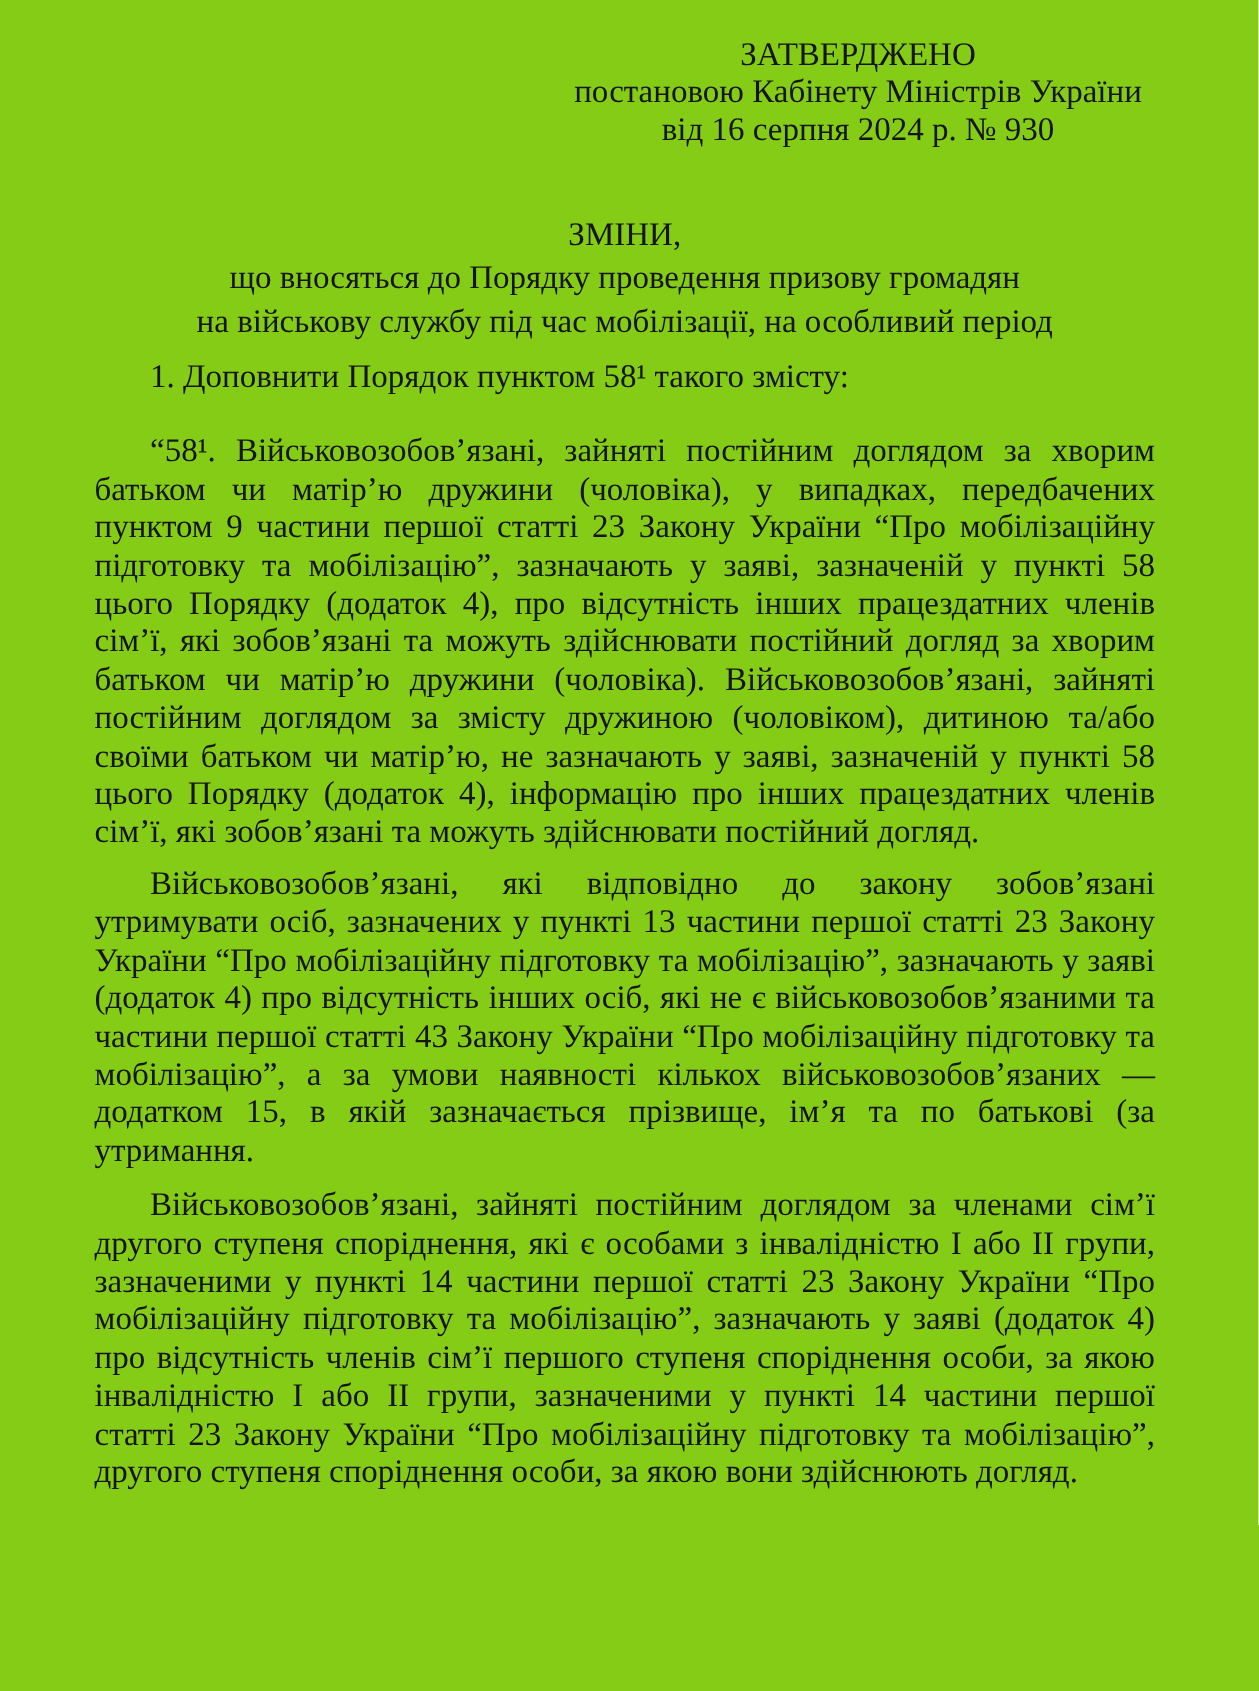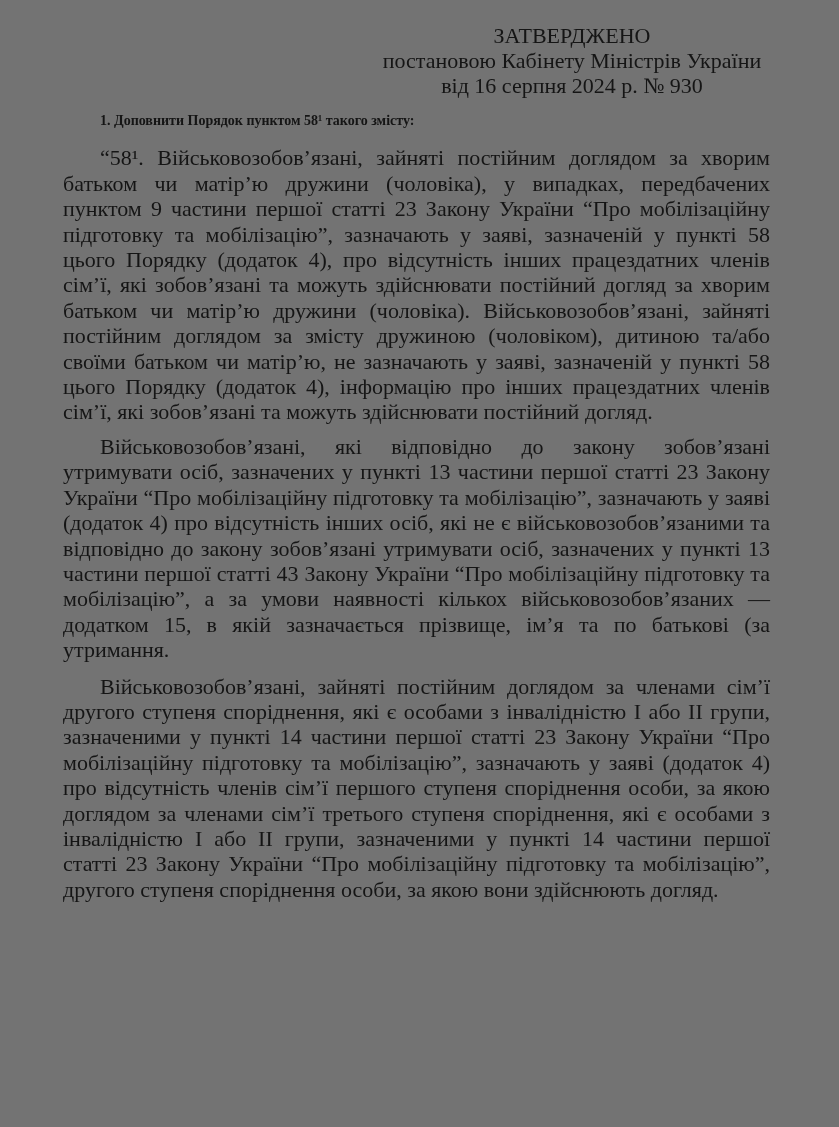--- a/index.html
+++ b/index.html
@@ -4,21 +4,21 @@
 <style>
   html, body {
     margin: 0;
     padding: 0;
     background: #ffffff;
   }
   .page {
     position: relative;
     width: 839px;
     height: 1127px;
-    background: #737373;
+    background: #84cc16;
     overflow: hidden;
     font-family: "Liberation Serif", "DejaVu Serif", serif;
     color: #151515;
     box-sizing: border-box;
     padding-top: 23px;
   }
   
   .approval {
     margin-left: 382px;
     width: 380px;
@@ -29,31 +29,30 @@
   
   .doc-title {
     margin: 43px 69px 0 63px;
     text-align: center;
     font-size: 22px;
     line-height: 29px;
   }
   .intro-line {
     margin: 10px 69px 0 63px;
     padding-left: 37px;
-    font-size: 14px;
+    font-size: 22px;
     line-height: 25.4px;
     text-align: left;
-    font-weight: bold;
   }
   .para {
     margin: 9px 69px 0 63px;
     font-size: 22px;
     line-height: 25.4px;
   }
-  .para.p1 { margin-top: 12px; }
+  .para.p1 { margin-top: 24px; }
   .para.p3 { margin-top: 11px; }
   .body-line {
     text-align: justify;
     text-align-last: justify;
     white-space: normal;
   }
   .body-line.first { padding-left: 37px; }
   .body-line.last { text-align-last: left; }
   .approval-line, .title-line { white-space: nowrap; }
 </style>
@@ -61,20 +60,25 @@
 <body>
 
 <div class="page">
 
   <div class="approval">
       <div class="approval-line first">ЗАТВЕРДЖЕНО</div>
       <div class="approval-line">постановою Кабінету Міністрів України</div>
       <div class="approval-line last">від 16 серпня 2024 р. № 930</div>
     </div>
 
+  <div class="doc-title">
+      <div class="title-line first">ЗМІНИ,</div>
+      <div class="title-line">що вносяться до Порядку проведення призову громадян</div>
+      <div class="title-line last">на військову службу під час мобілізації, на особливий період</div>
+    </div>
 
   <div class="intro-line">1. Доповнити Порядок пунктом 58¹ такого змісту:</div>
 
   <div class="para p1">
       <div class="body-line first">“58¹. Військовозобов’язані, зайняті постійним доглядом за хворим</div>
       <div class="body-line">батьком чи матір’ю дружини (чоловіка), у випадках, передбачених</div>
       <div class="body-line">пунктом 9 частини першої статті 23 Закону України “Про мобілізаційну</div>
       <div class="body-line">підготовку та мобілізацію”, зазначають у заяві, зазначеній у пункті 58</div>
       <div class="body-line">цього Порядку (додаток 4), про відсутність інших працездатних членів</div>
       <div class="body-line">сім’ї, які зобов’язані та можуть здійснювати постійний догляд за хворим</div>
@@ -83,32 +87,30 @@
       <div class="body-line">своїми батьком чи матір’ю, не зазначають у заяві, зазначеній у пункті 58</div>
       <div class="body-line">цього Порядку (додаток 4), інформацію про інших працездатних членів</div>
       <div class="body-line last">сім’ї, які зобов’язані та можуть здійснювати постійний догляд.</div>
     </div>
 
   <div class="para p2">
       <div class="body-line first">Військовозобов’язані, які відповідно до закону зобов’язані</div>
       <div class="body-line">утримувати осіб, зазначених у пункті 13 частини першої статті 23 Закону</div>
       <div class="body-line">України “Про мобілізаційну підготовку та мобілізацію”, зазначають у заяві</div>
       <div class="body-line">(додаток 4) про відсутність інших осіб, які не є військовозобов’язаними та</div>
-      <div class="body-line">відповідно до закону зобов’язані утримувати осіб, зазначених у пункті 13</div>
       <div class="body-line">частини першої статті 43 Закону України “Про мобілізаційну підготовку та</div>
       <div class="body-line">мобілізацію”, а за умови наявності кількох військовозобов’язаних —</div>
       <div class="body-line">додатком 15, в якій зазначається прізвище, ім’я та по батькові (за</div>
       <div class="body-line last">утримання.</div>
     </div>
 
   <div class="para p3">
       <div class="body-line first">Військовозобов’язані, зайняті постійним доглядом за членами сім’ї</div>
       <div class="body-line">другого ступеня споріднення, які є особами з інвалідністю І або ІІ групи,</div>
       <div class="body-line">зазначеними у пункті 14 частини першої статті 23 Закону України “Про</div>
       <div class="body-line">мобілізаційну підготовку та мобілізацію”, зазначають у заяві (додаток 4)</div>
       <div class="body-line">про відсутність членів сім’ї першого ступеня споріднення особи, за якою</div>
-      <div class="body-line">доглядом за членами сім’ї третього ступеня споріднення, які є особами з</div>
       <div class="body-line">інвалідністю І або ІІ групи, зазначеними у пункті 14 частини першої</div>
       <div class="body-line">статті 23 Закону України “Про мобілізаційну підготовку та мобілізацію”,</div>
       <div class="body-line last">другого ступеня споріднення особи, за якою вони здійснюють догляд.</div>
     </div>
 
 </div>
 
 </body></html>

